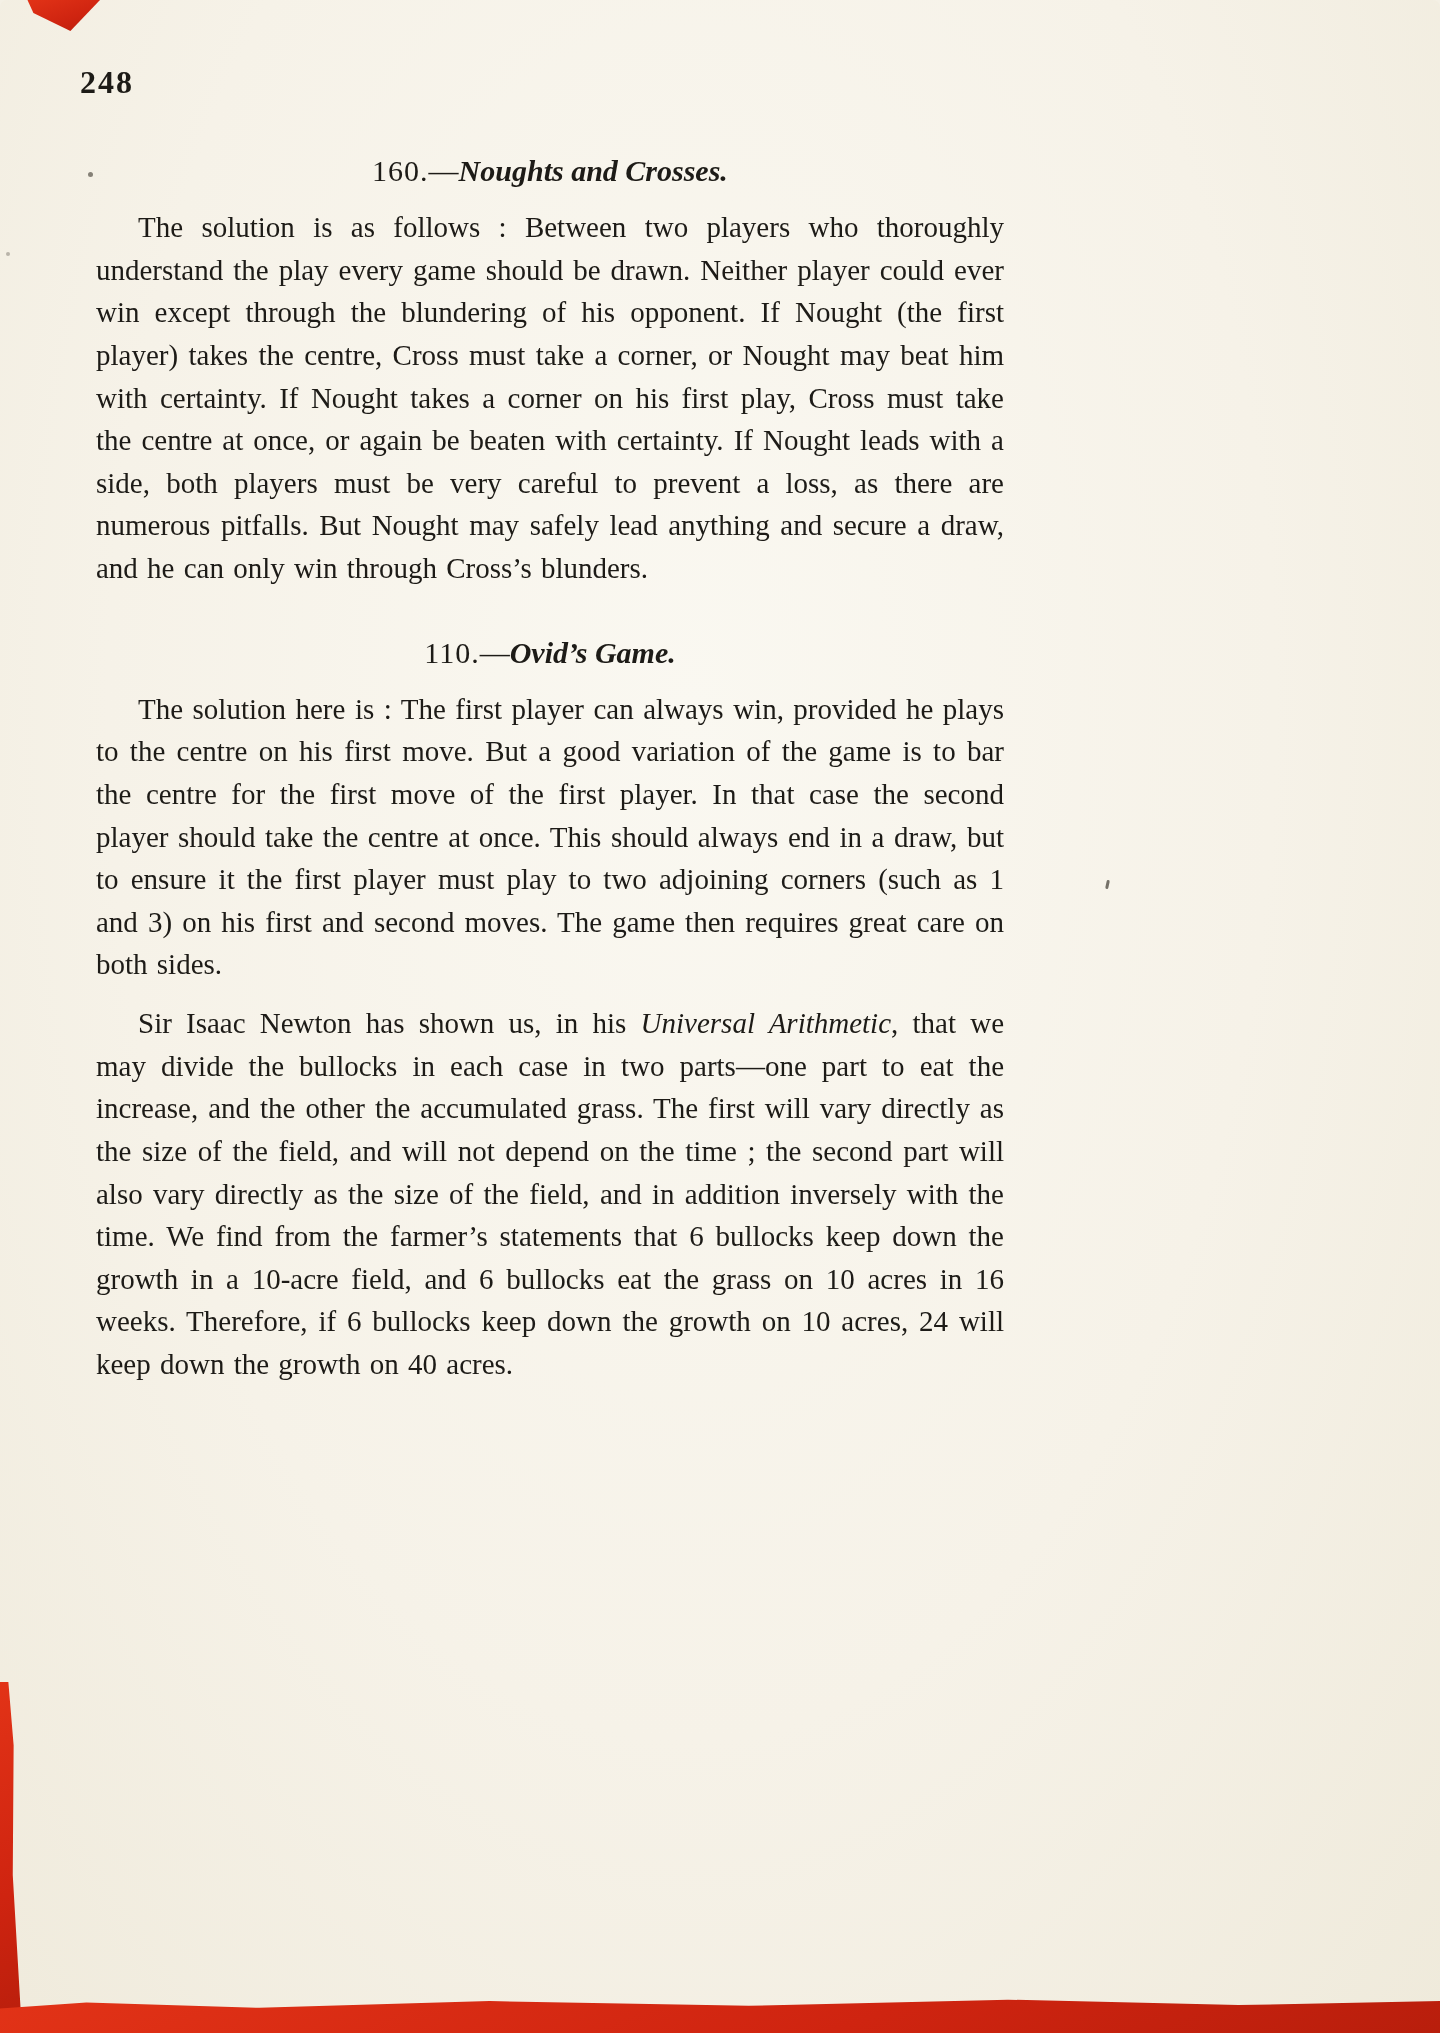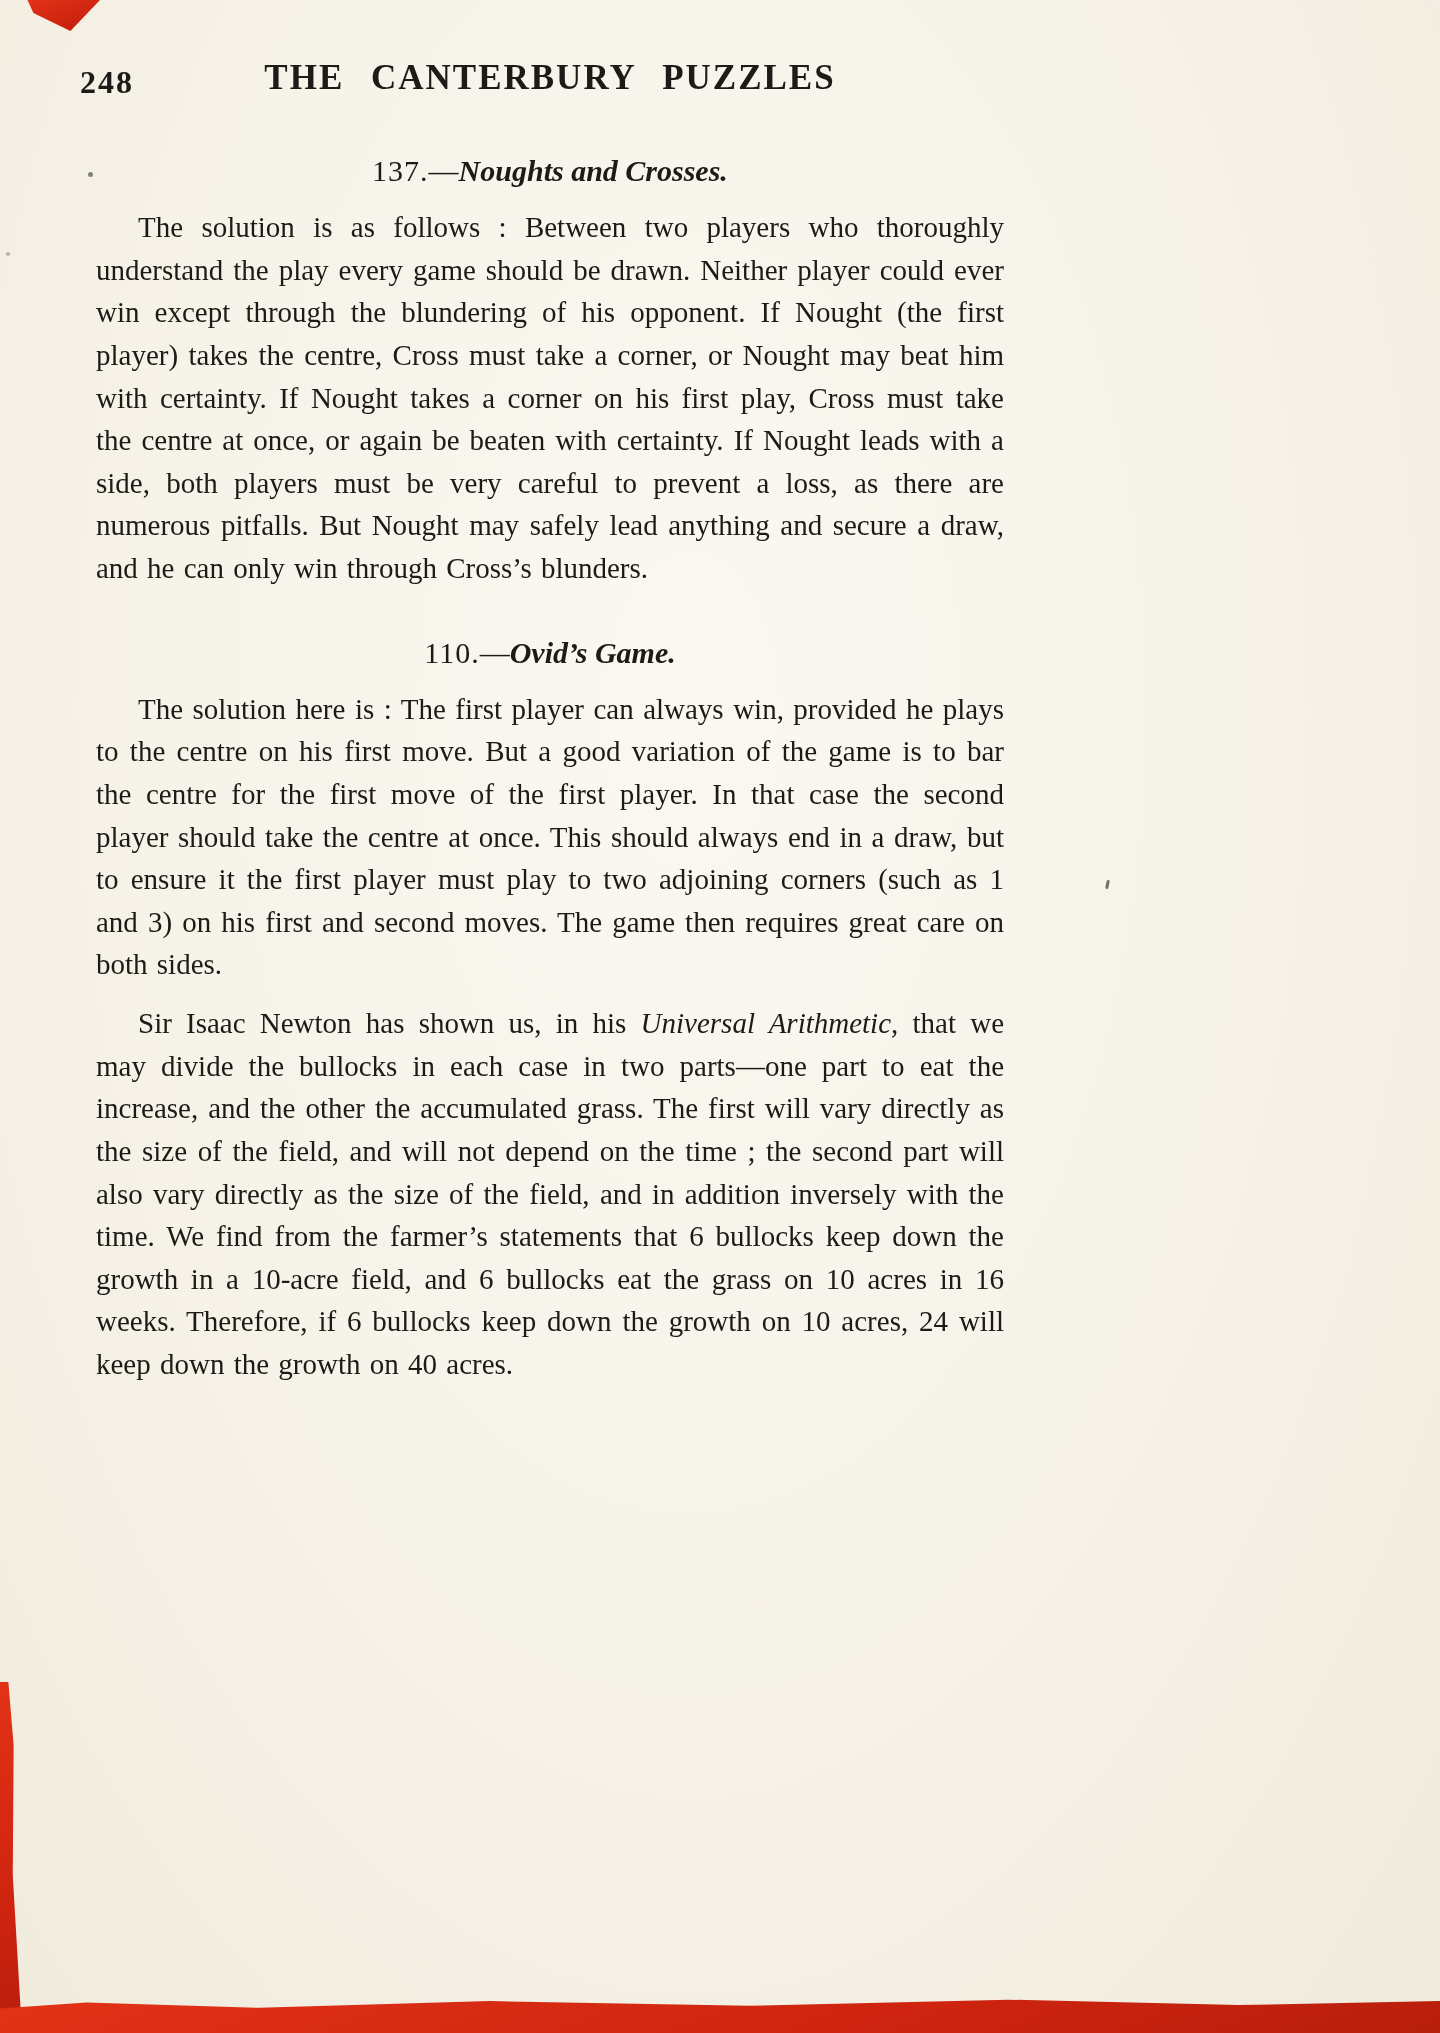--- a/index.html
+++ b/index.html
@@ -78,26 +78,25 @@
   <div class="red-edge red-top-left"></div>
   <div class="red-edge red-left"></div>
   <div class="red-edge red-bottom"></div>
 
   <div class="speck speck-a"></div>
   <div class="speck speck-b"></div>
   <div class="speck speck-c"></div>
 
   <div class="header">
     <span class="page-number">248</span>
-    <span class="book-title">THE CANTERBURY PUZZLES</span>
   </div>
 
   <div class="content">
 
-    <h2 class="section-heading"><span class="num">137.</span><span class="dash">—</span><span class="ttl">Noughts and Crosses.</span></h2>
+    <h2 class="section-heading"><span class="num">160.</span><span class="dash">—</span><span class="ttl">Noughts and Crosses.</span></h2>
     <p class="body-para">The solution is as follows : Between two players who thoroughly understand the play every game should be drawn. Neither player could ever win except through the blundering of his opponent. If Nought (the first player) takes the centre, Cross must take a corner, or Nought may beat him with certainty. If Nought takes a corner on his first play, Cross must take the centre at once, or again be beaten with certainty. If Nought leads with a side, both players must be very careful to prevent a loss, as there are numerous pitfalls. But Nought may safely lead anything and secure a draw, and he can only win through Cross’s blunders.</p>
 
     <h2 class="section-heading"><span class="num">110.</span><span class="dash">—</span><span class="ttl">Ovid’s Game.</span></h2>
     <p class="body-para">The solution here is : The first player can always win, provided he plays to the centre on his first move. But a good variation of the game is to bar the centre for the first move of the first player. In that case the second player should take the centre at once. This should always end in a draw, but to ensure it the first player must play to two adjoining corners (such as 1 and 3) on his first and second moves. The game then requires great care on both sides.</p>
 
     <p class="body-para"><span>Sir Isaac Newton has shown us, in his </span><span class="it">Universal Arithmetic</span><span>, that we may divide the bullocks in each case in two parts—one part to eat the increase, and the other the accumulated grass. The first will vary directly as the size of the field, and will not depend on the time ; the second part will also vary directly as the size of the field, and in addition inversely with the time. We find from the farmer’s statements that 6 bullocks keep down the growth in a 10-acre field, and 6 bullocks eat the grass on 10 acres in 16 weeks. Therefore, if 6 bullocks keep down the growth on 10 acres, 24 will keep down the growth on 40 acres.</span></p>
 
   </div>
 </div>
 

